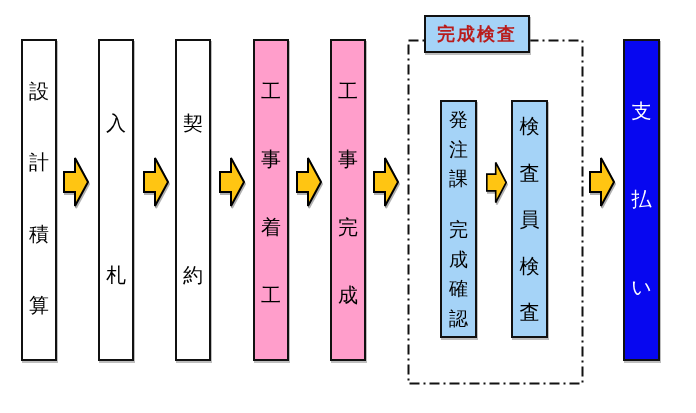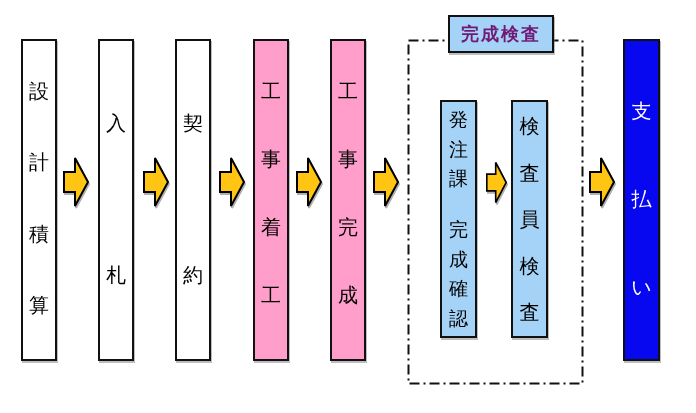--- a/index.html
+++ b/index.html
@@ -28,25 +28,25 @@
   .b3{left:175px;padding:72px 0 74px;}
   .b4{left:253px;background:var(--box-pink,#ff9ecb);padding:40px 0 54px;}
   .b5{left:330px;background:var(--box-pink,#ff9ecb);padding:40px 0 54px;}
   .b6{left:440px;top:100px;width:37px;height:238px;background:var(--box-lightblue,#a5d3f7);padding:8px 0;font-size:19px;}
   .b7{left:511px;top:100px;width:37px;height:238px;background:var(--box-lightblue,#a5d3f7);padding:14px 0;}
   .b8{left:623px;width:37px;background:var(--box-blue,#0707f0);color:#fff;padding:60px 0 62px;}
   
   .dashed-box{position:absolute;left:407px;top:39px;}
   
   .group-title{
-    position:absolute;left:448px;top:15px;width:106px;height:38px;
+    position:absolute;left:424px;top:15px;width:106px;height:38px;
     box-sizing:border-box;border:2px solid var(--outline,#111);
     background:var(--box-lightblue,#a5d3f7);
     display:flex;align-items:center;justify-content:center;
-    font-size:18px;font-weight:bold;letter-spacing:2px;color:#701a75;
+    font-size:18px;font-weight:bold;letter-spacing:2px;color:#b91c1c;
     box-shadow:1px 2px 0 rgba(110,110,110,.45);
   }
   
   .arrow{position:absolute;width:26px;height:54px;top:155px;filter:drop-shadow(1px 2px 0 rgba(80,80,80,.45));}
   .arrow svg{display:block;width:100%;height:100%;}
   .arrow path{fill:var(--arrow-yellow,#ffc512);stroke:#000;stroke-width:2;}
   .a1{left:63px;}
   .a2{left:143px;}
   .a3{left:219px;}
   .a4{left:296px;}

